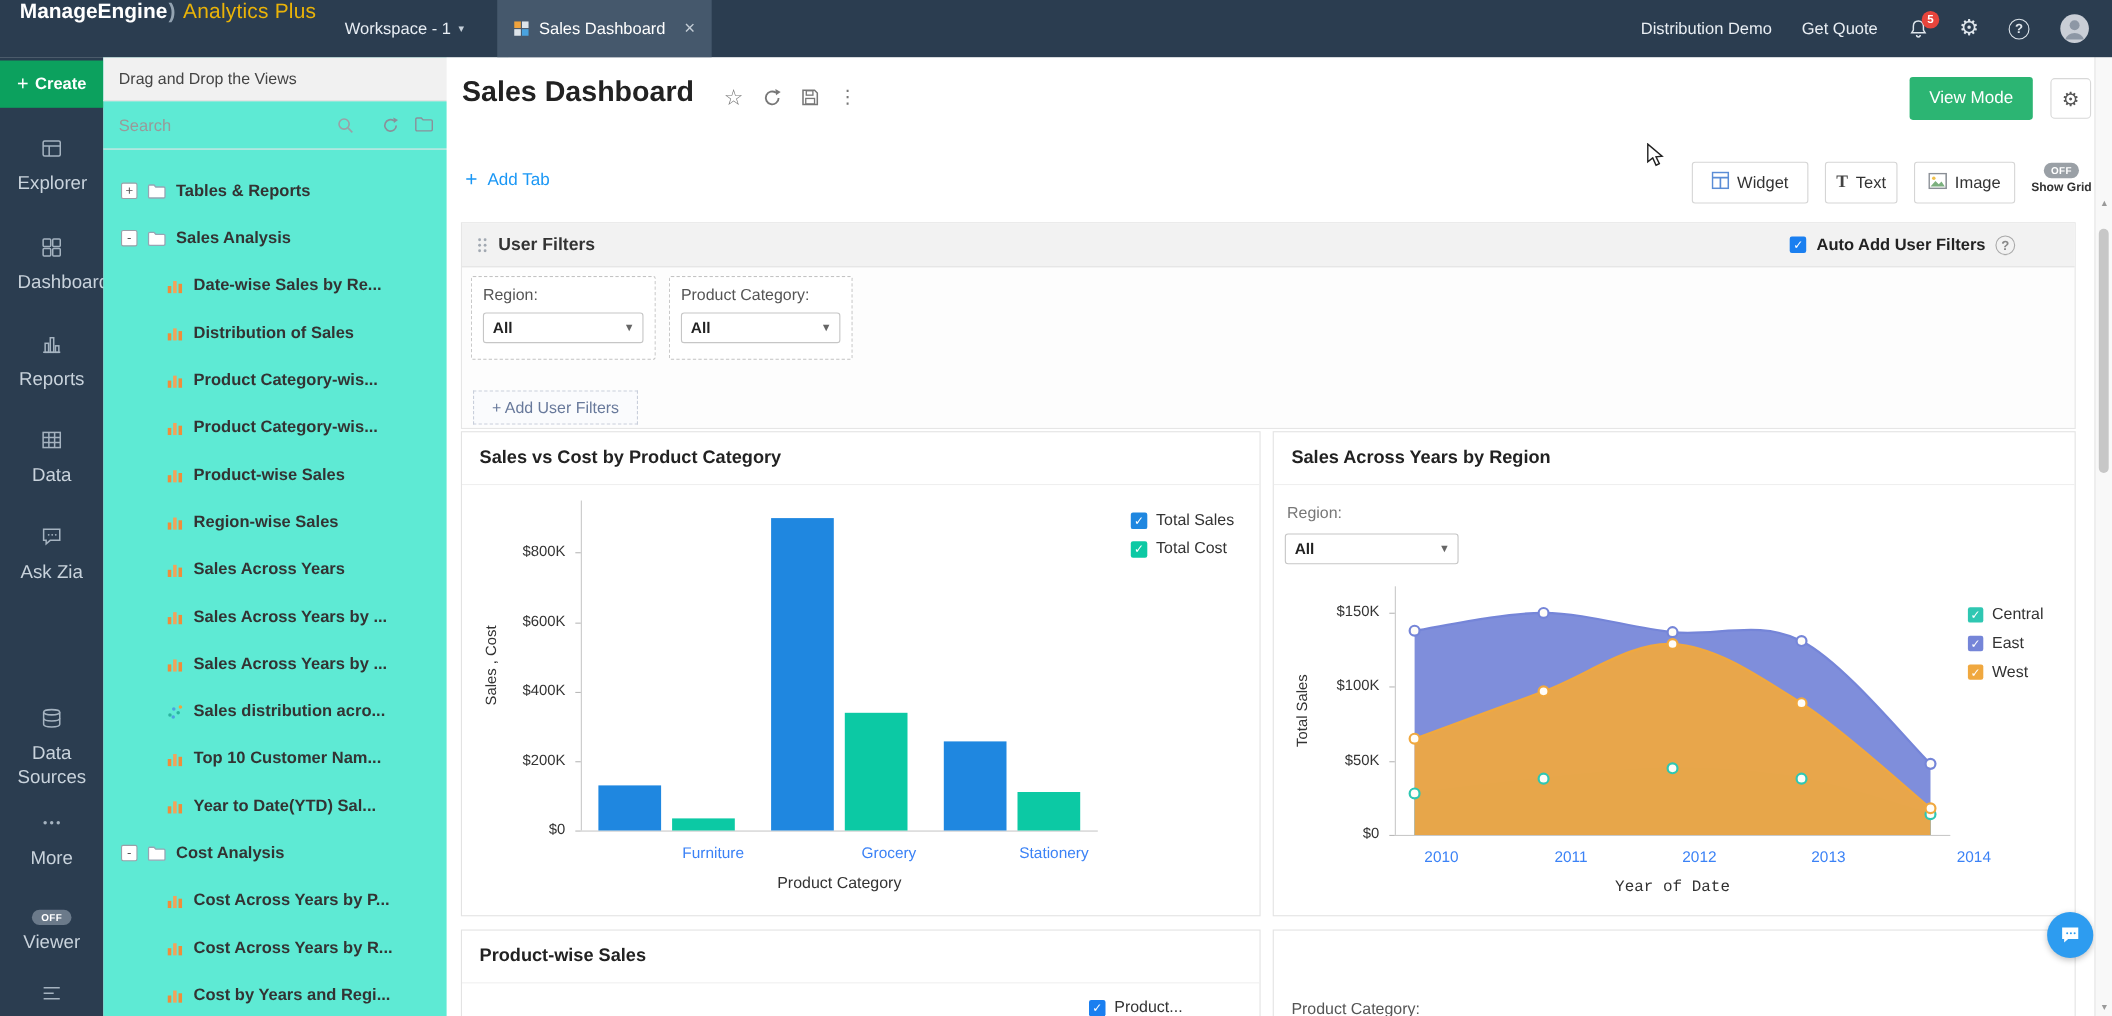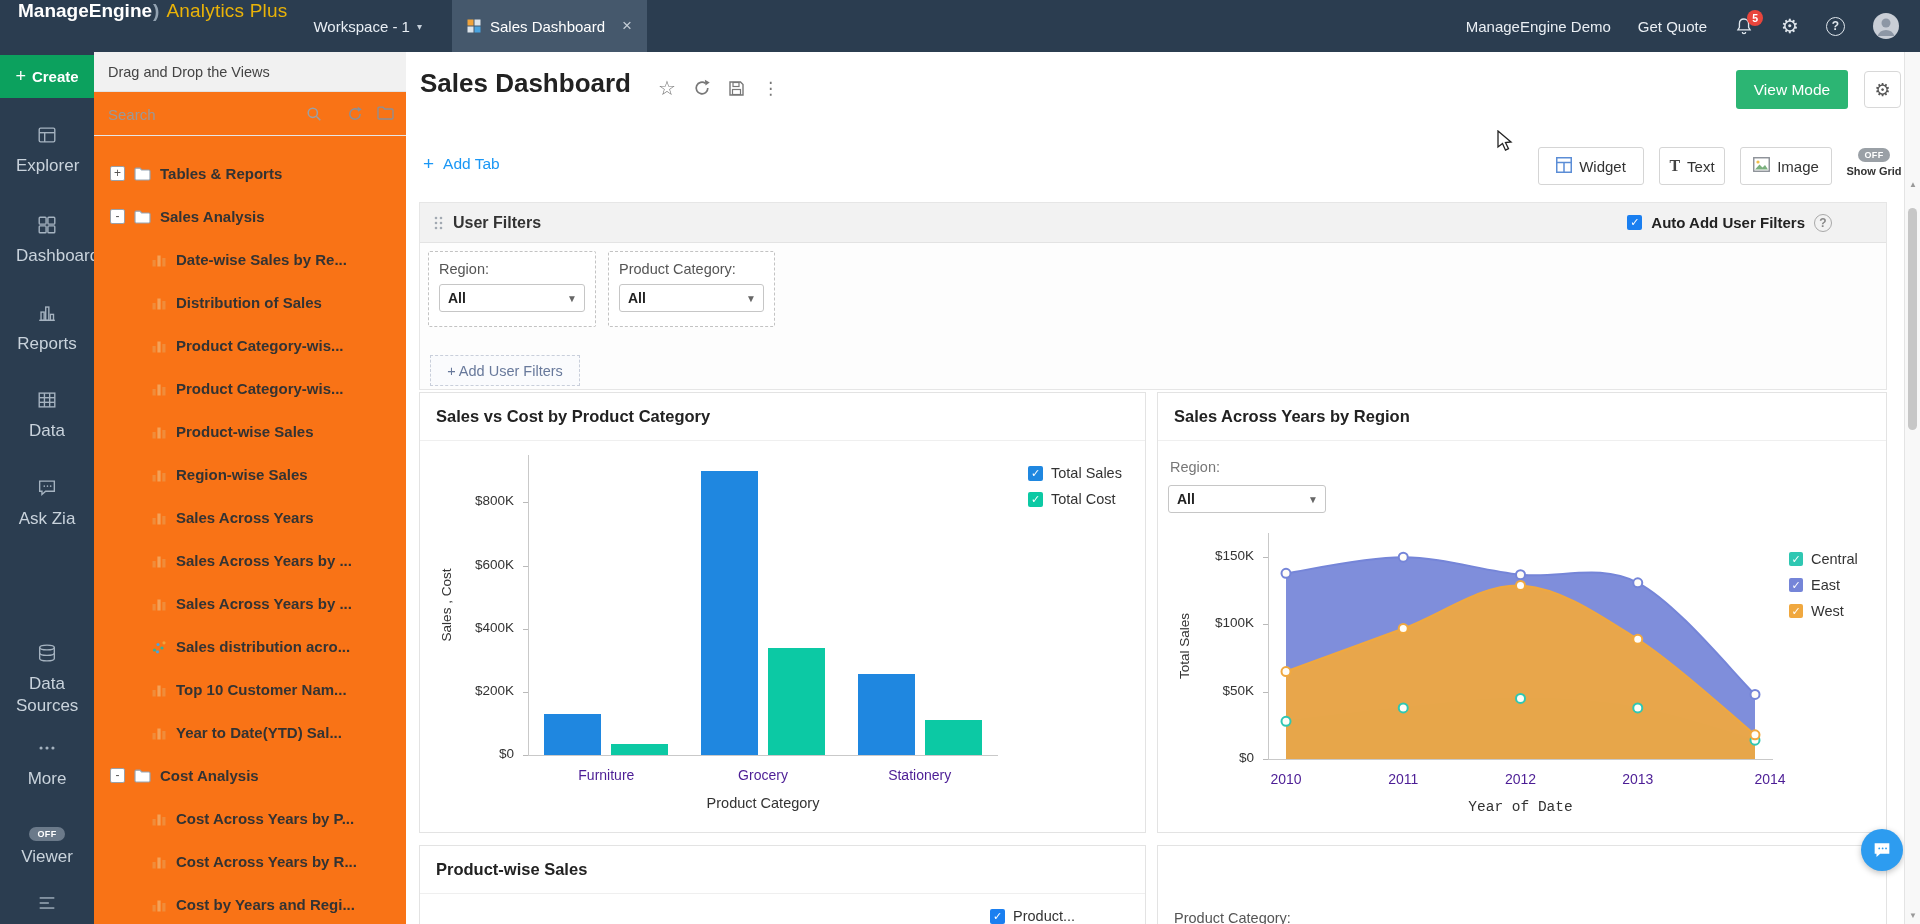--- a/index.html
+++ b/index.html
@@ -29,21 +29,21 @@
 .rail{position:absolute;left:0;top:52px;width:94px;height:872px;background:#2b3d50}
 .create-btn{position:absolute;left:0;top:3px;width:94px;height:43px;background:#0ca15e;color:#fff;border:none;font-size:15px;font-weight:bold;display:flex;align-items:center;justify-content:center;gap:6px;font-family:inherit;cursor:pointer}
 .create-plus{font-size:18px;font-weight:normal}
 .rail-item{position:absolute;left:0;width:94px;display:flex;flex-direction:column;align-items:center;gap:5px;color:#c9d3dc;cursor:pointer;text-align:center}
 .rail-label{font-size:17px;line-height:1.3;color:#c9d3dc;max-width:62px}
 .ric{width:22px;height:22px;fill:none;stroke:#a5b3c0;stroke-width:1.5}
 .viewer-pill{background:#6b7a8a;color:#fff;font-size:9px;font-weight:bold;padding:2px 8px;border-radius:8px;letter-spacing:.4px}
 .rail-bottom{position:absolute;top:840px}
 
 
-.views{position:absolute;left:94px;top:52px;width:368px;height:872px;background:#f97316;border-right:1px solid #d9dde1}
+.views{position:absolute;left:94px;top:52px;width:368px;height:872px;background:#5eead4;border-right:1px solid #d9dde1}
 .views-header{height:40px;background:#f1f1f1;border-bottom:1px solid #e2e2e2;line-height:40px;padding-left:14px;font-size:14.5px;color:#444}
 .search-row{position:relative;height:44px;border-bottom:1px solid #e6e6e6}
 .search-input{position:absolute;left:14px;top:8px;width:190px;height:28px;border:none;outline:none;font-size:15px;color:#333;font-family:inherit;background:transparent}
 .search-input::placeholder{color:#999}
 .sr-ico{position:absolute;top:14px;display:flex;cursor:pointer}
 .tree{position:absolute;top:84px;bottom:0;left:0;right:0;overflow:hidden;padding-top:16px}
 .tree-row{height:43px;display:flex;align-items:center;gap:9px;padding-left:16px;cursor:pointer}
 .tree-row.report{padding-left:57px}
 .expander{width:15px;height:15px;border:1px solid #9aa0a8;border-radius:2px;font-size:12px;line-height:13px;text-align:center;color:#555;background:#fff;flex:none}
 .tree-label{font-size:15px;font-weight:600;color:#333;white-space:nowrap;overflow:hidden}
@@ -90,21 +90,21 @@
 .card{position:absolute;border:1px solid #e3e3e3;background:#fff}
 #card-chart1{left:13px;top:340px;width:727px;height:441px}
 #card-chart2{left:751px;top:340px;width:730px;height:441px}
 #card-b1{left:13px;top:793px;width:727px;height:145px}
 #card-b2{left:751px;top:793px;width:730px;height:145px}
 .card-head{height:48px;border-bottom:1px solid #efefef;display:flex;align-items:center;padding:0 16px}
 .card-head h3{font-size:16.5px;color:#222;font-weight:bold}
 .ax{position:absolute;background:#c9c9c9}
 .tickmark{position:absolute;background:#b9b9b9}
 .ytick{position:absolute;text-align:right;font-size:13.5px;color:#333}
-.xtick{position:absolute;text-align:center;font-size:14px;color:#4c1d95}
+.xtick{position:absolute;text-align:right;font-size:14px;color:#3b82f6}
 .vbar{position:absolute}
 .ytitle{position:absolute;transform:translate(-50%,-50%) rotate(-90deg);font-size:13.5px;color:#333;white-space:nowrap}
 .xtitle{position:absolute;text-align:center;font-size:14.5px;color:#333}
 .legendbox{position:absolute}
 .lgrow{display:flex;align-items:center;gap:8px;margin-bottom:10px;font-size:14.5px;color:#333;cursor:pointer}
 .cbx{display:inline-flex;align-items:center;justify-content:center;color:#fff;font-size:11px;border-radius:2px;flex:none;cursor:pointer}
 .c2-filter-label{position:absolute;left:12px;top:66px;font-size:14.5px;color:#777}
 .c2-select{position:absolute;left:10px;top:92px;width:158px}
 .partial-legend{position:absolute;left:570px;top:62px;display:flex;gap:8px;align-items:center;font-size:14.5px;color:#333}
 .partial-filter{position:absolute;left:16px;top:64px;font-size:14.5px;color:#555}
@@ -137,21 +137,21 @@
             <rect x="0.5" y="0.5" width="6" height="6" fill="#f0a33c"></rect>
             <rect x="7.5" y="0.5" width="6" height="6" fill="#dde4ea"></rect>
             <rect x="0.5" y="7.5" width="6" height="6" fill="#dde4ea"></rect>
             <rect x="7.5" y="7.5" width="6" height="6" fill="#4aa3df"></rect>
           </svg>
         </span>
       <span>Sales Dashboard</span>
       <span class="tab-close">×</span>
     </div>
     <div class="top-right">
-      <span class="top-link">ManageEngine Demo</span>
+      <span class="top-link">Distribution Demo</span>
       <span class="top-link">Get Quote</span>
       <span class="bell-wrap">
         <svg width="20" height="21" viewBox="0 0 24 24">
             <path d="M12 3 c-3.3 0 -5.5 2.4 -5.5 5.8 V13 l-1.8 3 h14.6 l-1.8 -3 V8.8 C17.5 5.4 15.3 3 12 3 z" fill="none" stroke="#dfe6ec" stroke-width="1.6"></path>
             <path d="M10 18.5 a2 2 0 0 0 4 0" fill="none" stroke="#dfe6ec" stroke-width="1.6"></path>
           </svg>
         <span class="badge">5</span>
       </span>
       <span class="top-gear"><span>⚙</span></span>
       <span class="help-btn">

